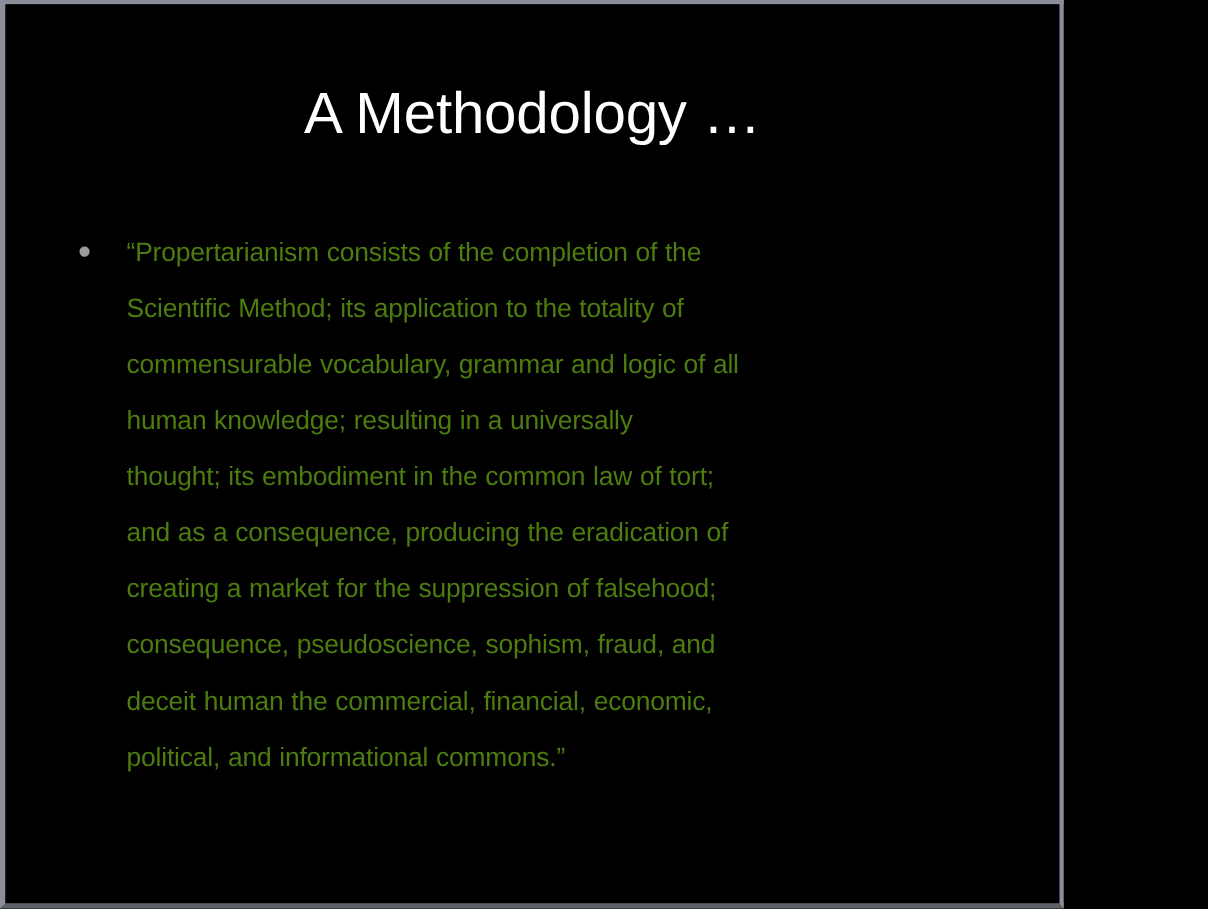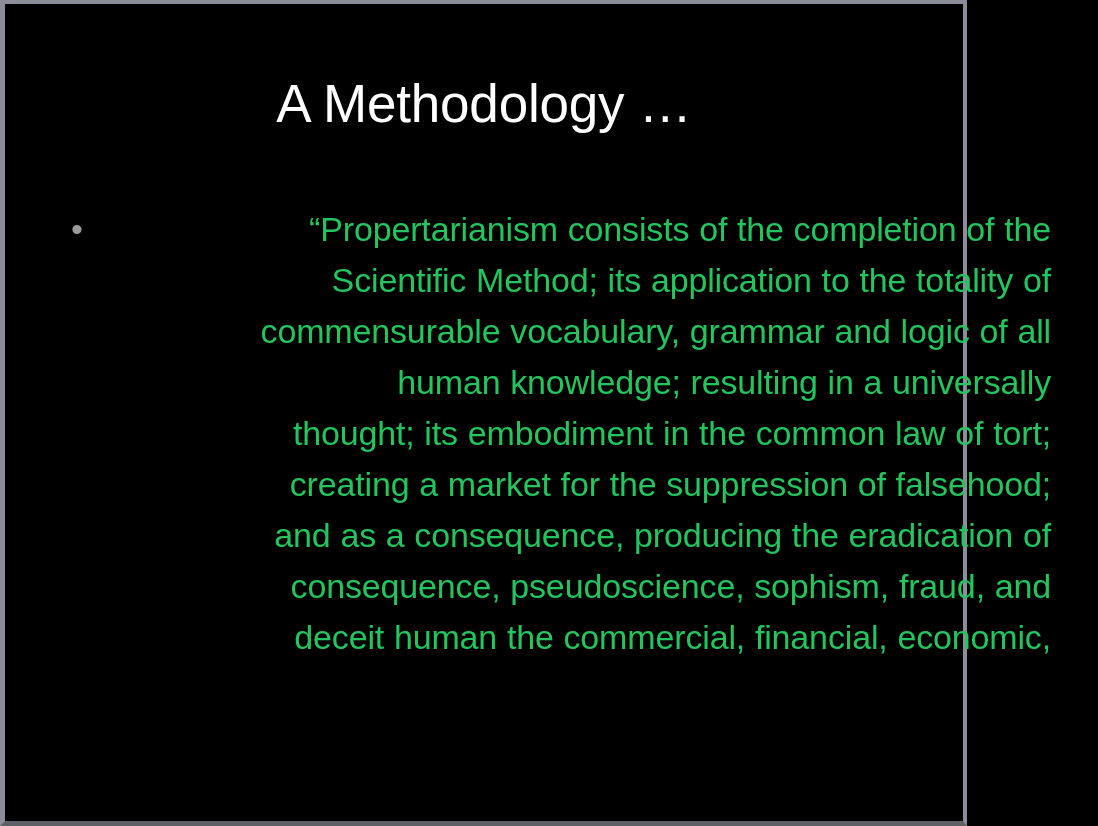--- a/index.html
+++ b/index.html
@@ -68,26 +68,25 @@
     font-size: 34px;
     line-height: 51px;
     text-align: left;
     padding-left: 10px;
     box-sizing: border-box;
     user-select: none;
   }
 
   .bullet-text {
     flex: 1 1 auto;
-    color: #22c55e;
-    font-size: 34px;
+    color: #4d7c0f;
+    font-size: 24px;
     line-height: 51px;
     letter-spacing: -0.15px;
     word-spacing: 0.5px;
-    text-align: right;
   }
 
   .bullet-text .bline {
     display: block;
     white-space: nowrap;
   }
 </style>
 </head>
 <body>
 
@@ -98,22 +97,23 @@
 
     <div id="body-block">
       <div class="bullet-row">
         <span class="bullet-marker">•</span>
         <span class="bullet-text">
           <span class="bline">“Propertarianism consists of the completion of the</span>
           <span class="bline">Scientific Method; its application to the totality of</span>
           <span class="bline">commensurable vocabulary, grammar and logic of all</span>
           <span class="bline">human knowledge; resulting in a universally</span>
           <span class="bline">thought; its embodiment in the common law of tort;</span>
+          <span class="bline">and as a consequence, producing the eradication of</span>
           <span class="bline">creating a market for the suppression of falsehood;</span>
-          <span class="bline">and as a consequence, producing the eradication of</span>
           <span class="bline">consequence, pseudoscience, sophism, fraud, and</span>
           <span class="bline">deceit human the commercial, financial, economic,</span>
+          <span class="bline">political, and informational commons.”</span>
         </span>
       </div>
     </div>
 
   </div>
 </div>
 
 </body></html>

